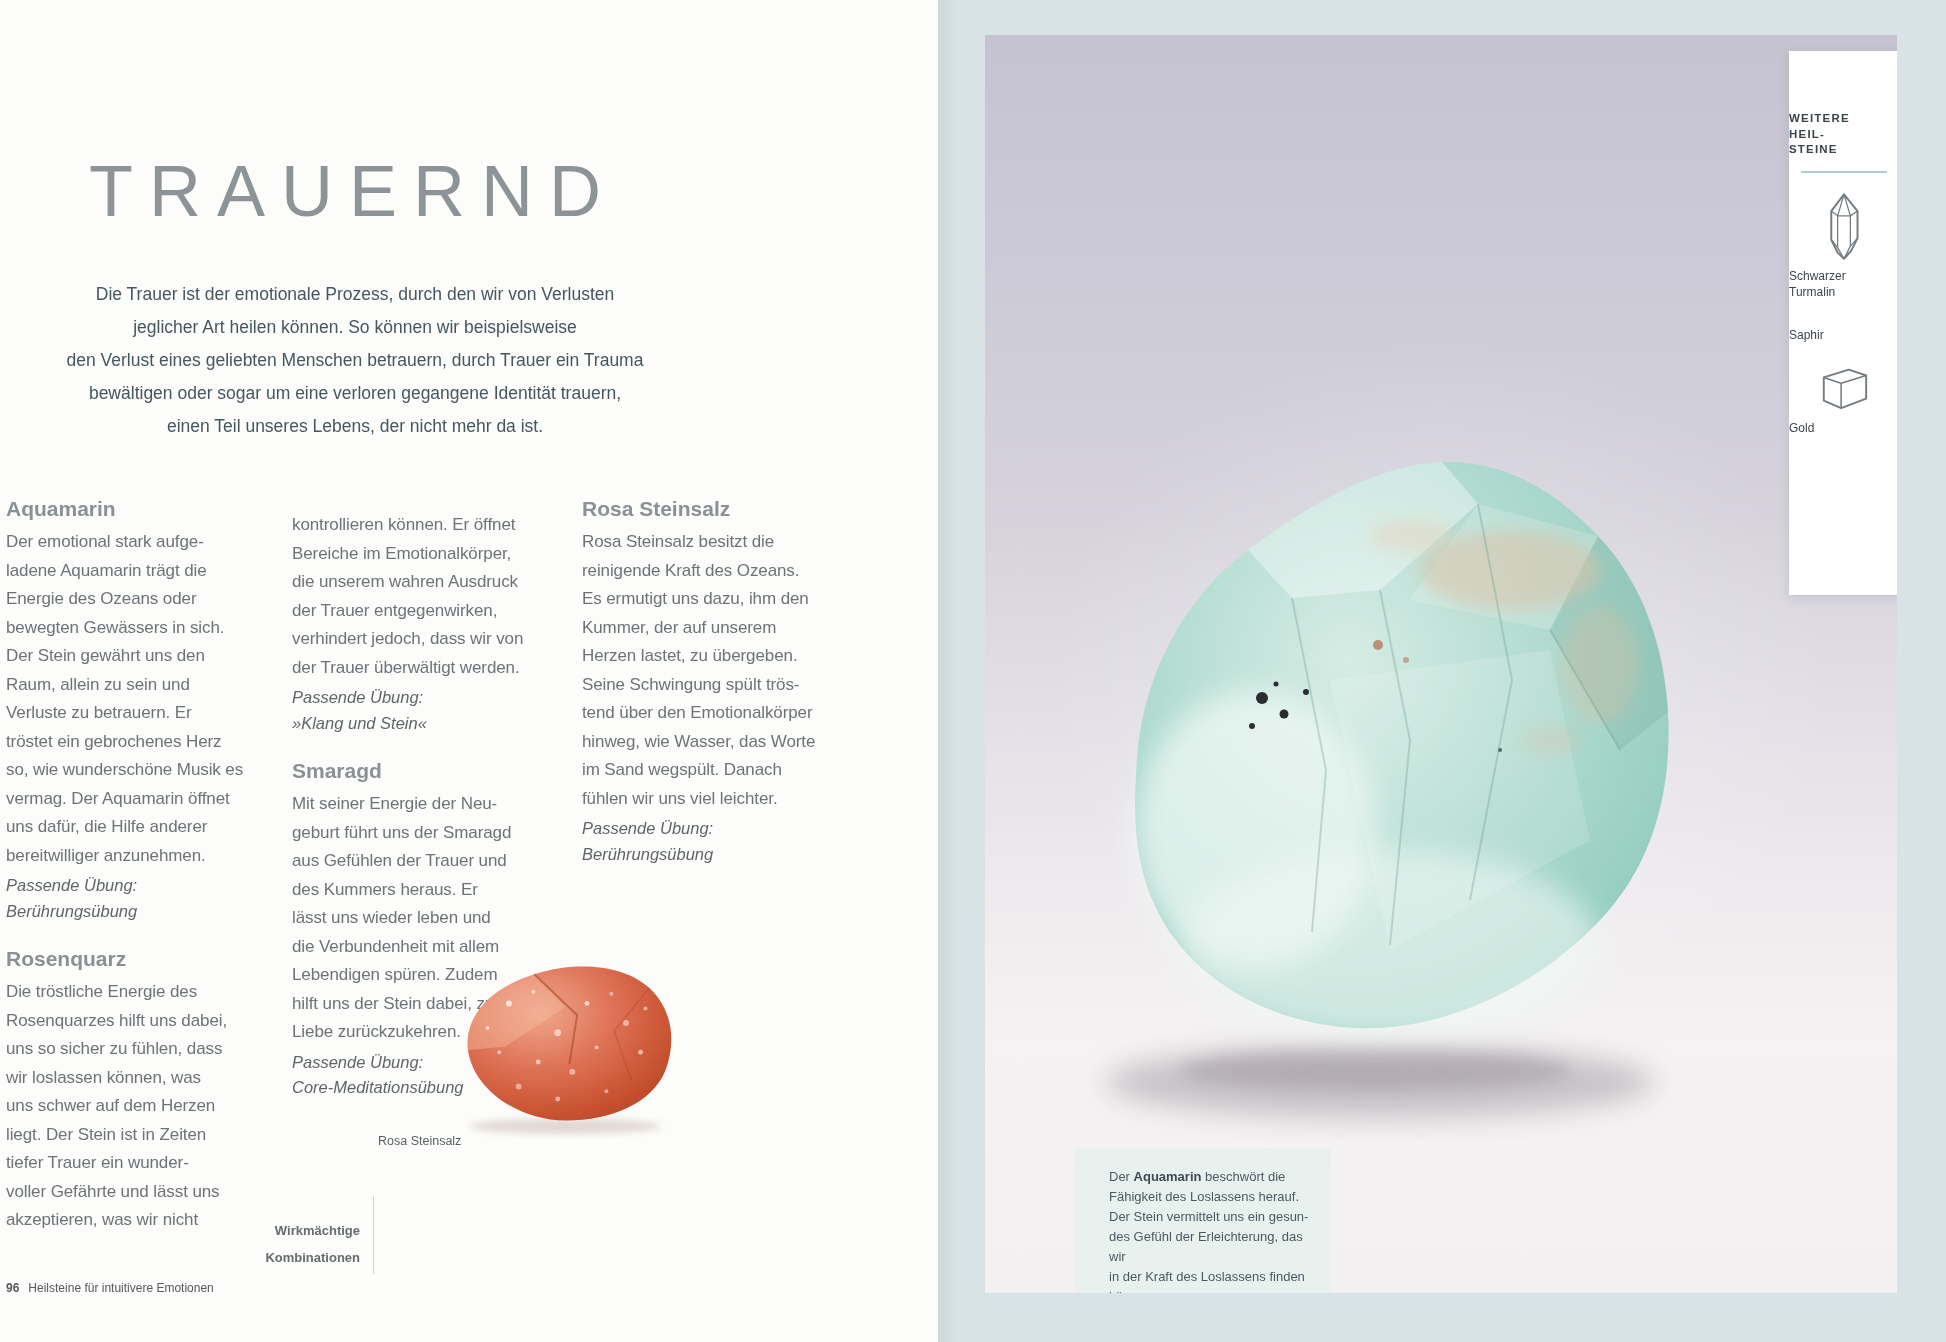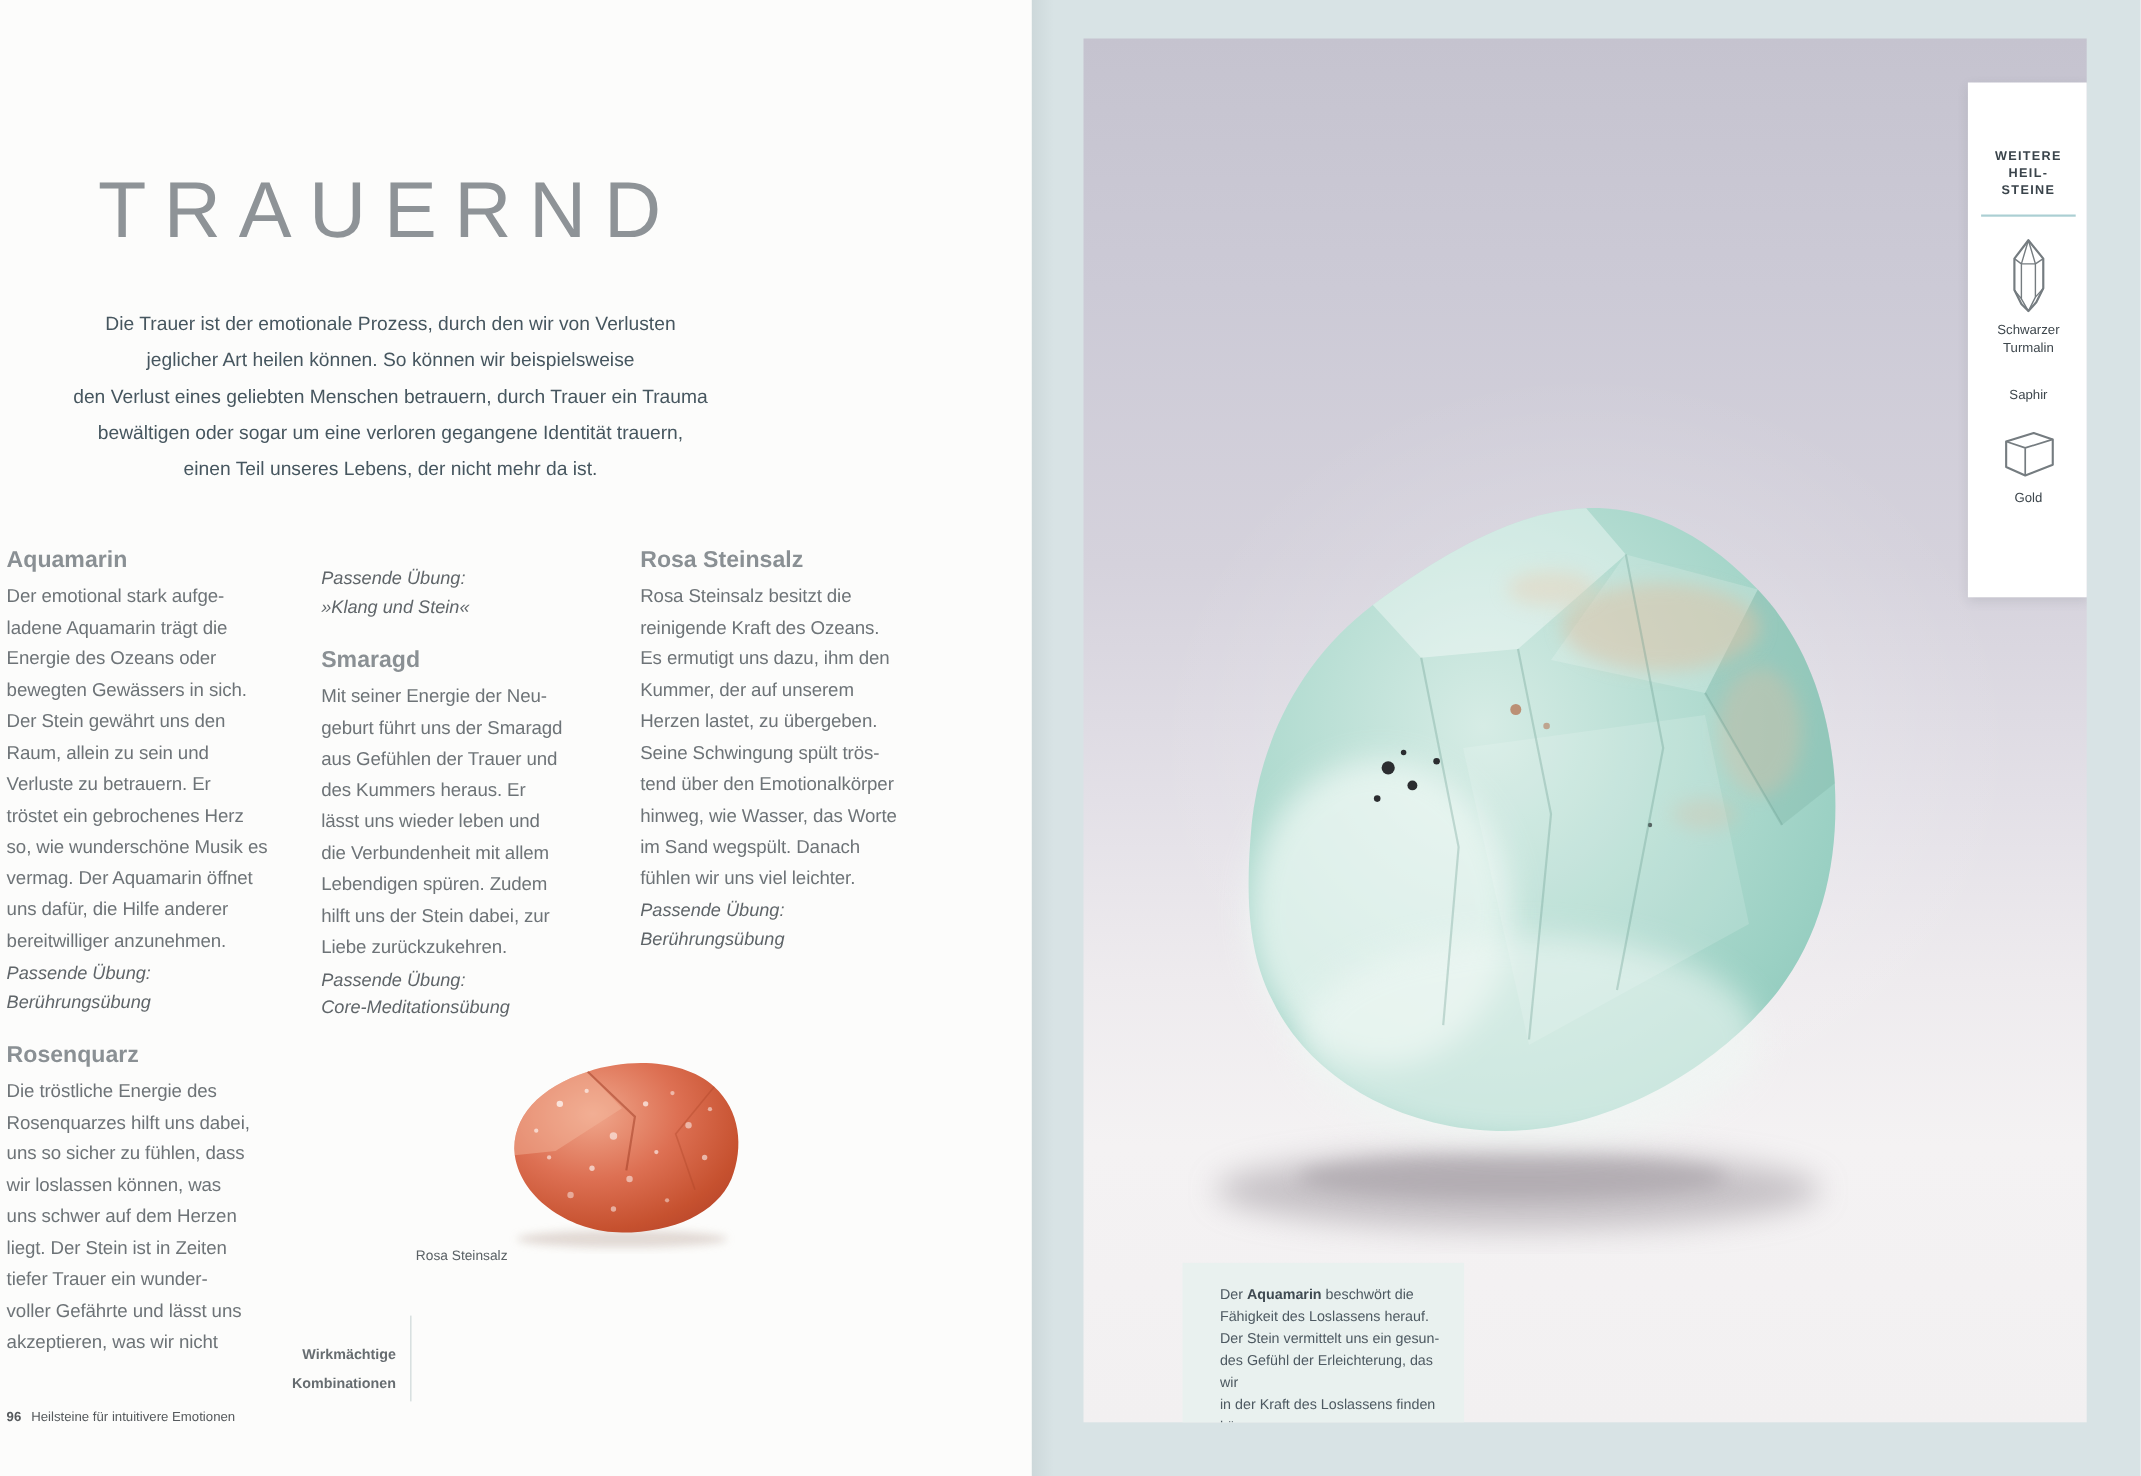--- a/index.html
+++ b/index.html
@@ -71,23 +71,23 @@
   .photo{
     position:absolute;left:47px;top:35px;width:912px;height:1258px;
     background:
       radial-gradient(ellipse 62% 40% at 50% 52%, rgba(255,255,255,0.30), rgba(255,255,255,0) 70%),
       linear-gradient(180deg,#c5c3cf 0%,#cccad6 18%,#d5d2dc 38%,#e3e0e7 55%,#eeebee 68%,#f4f2f3 80%,#f2f0f1 100%);
     overflow:hidden;
   }
   .crystal{position:absolute;left:95px;top:405px;width:600px;height:700px;}
   
   .sidebar-card{
-    position:absolute;left:804px;top:40px;width:110px;height:468px;
+    position:absolute;left:804px;top:16px;width:110px;height:544px;
     background:#ffffff;box-shadow:0 3px 10px rgba(70,80,90,0.15);
-    text-align:center;
+    text-align:left;
   }
   .sidebar-title{
     margin-top:60px;white-space:pre-line;font-size:11.5px;
     letter-spacing:1.2px;line-height:15.5px;color:#3a444b;font-weight:bold;
   }
   .sidebar-divider{width:86px;height:2px;background:#abcfd3;margin:13px auto 0 auto;}
   .sidebar-icon{display:block;margin:19px auto 0 auto;}
   .sidebar-label{
     white-space:pre-line;font-size:12px;line-height:16px;color:#3d464c;margin-top:6px;
   }
@@ -143,20 +143,26 @@
 uns schwer auf dem Herzen
 liegt. Der Stein ist in Zeiten
 tiefer Trauer ein wunder-
 voller Gefährte und lässt uns
 akzeptieren, was wir nicht</p>
       </div>
     </div>
 
     <div class="col col-2">
       <div class="section">
+        <p class="body-text">kontrollieren können. Er öffnet
+Bereiche im Emotionalkörper,
+die unserem wahren Ausdruck
+der Trauer entgegenwirken,
+verhindert jedoch, dass wir von
+der Trauer überwältigt werden.</p>
         <p class="exercise">Passende Übung:
 »Klang und Stein«</p>
       </div>
       <div class="section">
         <div class="heading">Smaragd</div>
         <p class="body-text">Mit seiner Energie der Neu-
 geburt führt uns der Smaragd
 aus Gefühlen der Trauer und
 des Kummers heraus. Er
 lässt uns wieder leben und

